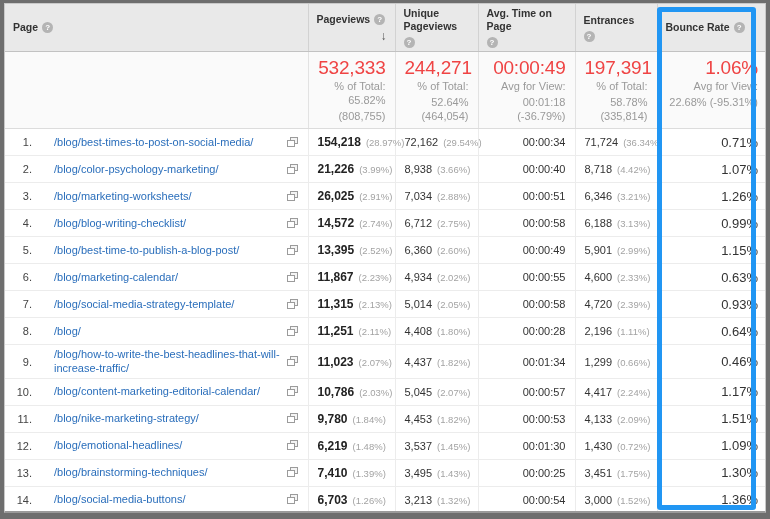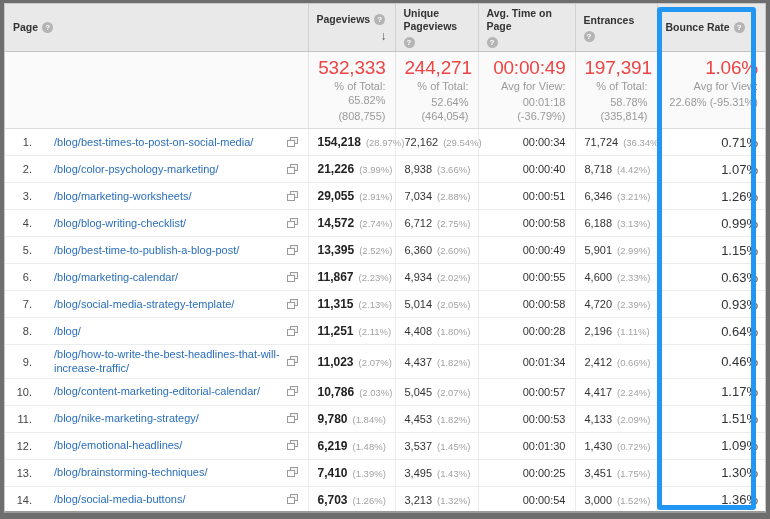--- a/index.html
+++ b/index.html
@@ -288,21 +288,21 @@
           <td class="page-cell">
             <div class="page-wrap">
               <span class="rank">3.</span>
               <a class="page-link" href="#">/blog/marketing-worksheets/</a>
               <span class="win-icon">
                 <i class="back"></i>
                 <i class="front"></i>
               </span>
             </div>
           </td>
-          <td class="num"><span class="val-b">29,055</span><span class="val-p">(2.91%)</span></td>
+          <td class="num"><span class="val-b">26,025</span><span class="val-p">(2.91%)</span></td>
           <td class="num"><span class="val-plain">7,034</span><span class="val-p">(2.88%)</span></td>
           <td class="num"><span class="val-plain">00:00:51</span></td>
           <td class="num"><span class="val-plain">6,346</span><span class="val-p">(3.21%)</span></td>
           <td class="num"><span class="val-br">1.26%</span></td>
         </tr>
         <tr>
           <td class="page-cell">
             <div class="page-wrap">
               <span class="rank">4.</span>
               <a class="page-link" href="#">/blog/blog-writing-checklist/</a>
@@ -393,21 +393,21 @@
               <a class="page-link" href="#">/blog/how-to-write-the-best-headlines-that-will-increase-traffic/</a>
               <span class="win-icon">
                 <i class="back"></i>
                 <i class="front"></i>
               </span>
             </div>
           </td>
           <td class="num"><span class="val-b">11,023</span><span class="val-p">(2.07%)</span></td>
           <td class="num"><span class="val-plain">4,437</span><span class="val-p">(1.82%)</span></td>
           <td class="num"><span class="val-plain">00:01:34</span></td>
-          <td class="num"><span class="val-plain">2,412</span><span class="val-p">(0.66%)</span></td>
+          <td class="num"><span class="val-plain">1,299</span><span class="val-p">(0.66%)</span></td>
           <td class="num"><span class="val-br">0.46%</span></td>
         </tr>
         <tr>
           <td class="page-cell">
             <div class="page-wrap">
               <span class="rank">10.</span>
               <a class="page-link" href="#">/blog/content-marketing-editorial-calendar/</a>
               <span class="win-icon">
                 <i class="back"></i>
                 <i class="front"></i>

